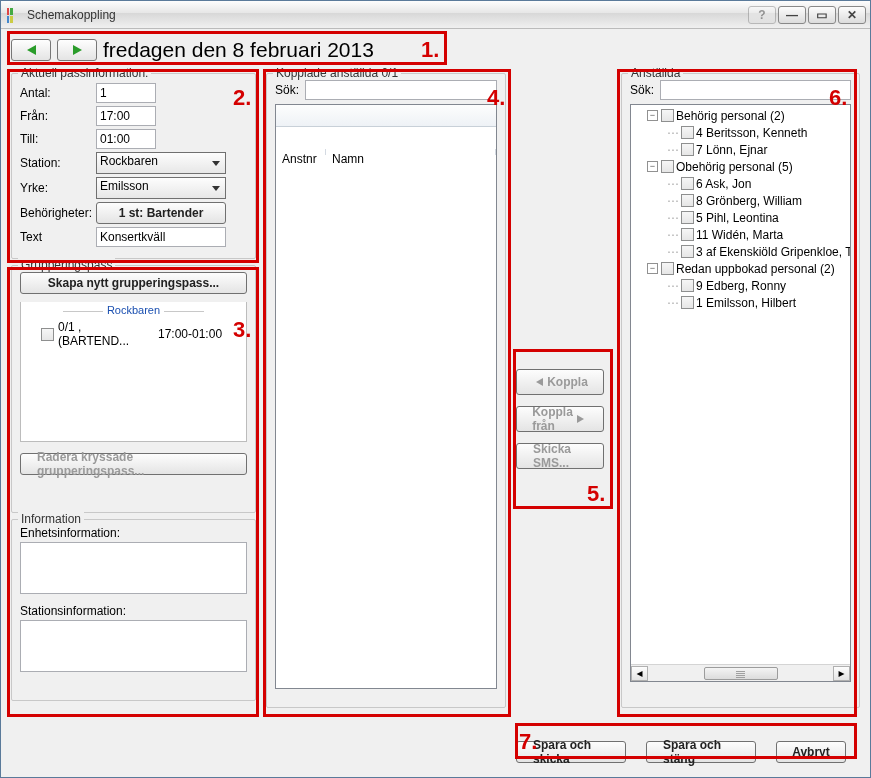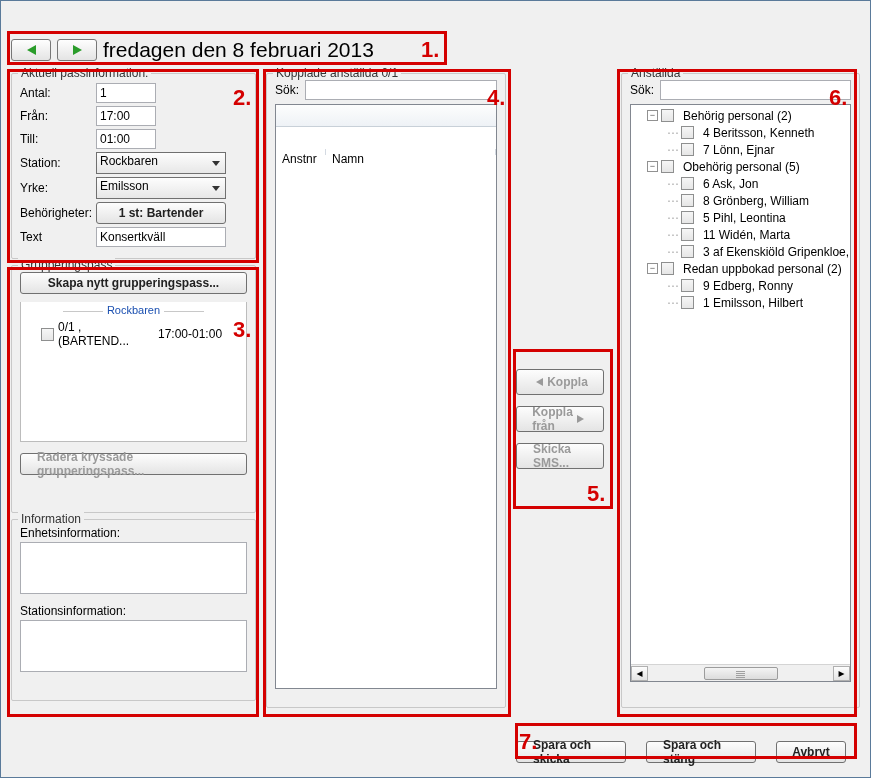--- a/index.html
+++ b/index.html
@@ -55,21 +55,21 @@
   .searchrow input { flex:1; height:20px; border:1px solid #abadb3; background:#fff; padding:1px 3px; }
 
   .table { border:1px solid #828790; background:#fff; height:585px; }
   .thead { display:flex; background:linear-gradient(to bottom,#fdfdfd,#eef2f6); border-bottom:1px solid #c8d0d8; height:22px; }
   .thead > div { padding:3px 6px; border-right:1px solid #d4dae2;margin-top:44px; }
 
   .tree { border:1px solid #828790; background:#fff; height:578px; overflow:auto; padding:2px; position:relative; }
   .tnode { display:flex; align-items:center; height:17px; white-space:nowrap; }
   .expander { width:11px; height:11px; border:1px solid #919191; margin-right:3px; display:flex; align-items:center; justify-content:center; font-size:9px; line-height:1; color:#555; background:#fff; }
   .dotline { color:#aaa; margin-right:2px; }
-  .tlabel { margin-left:9px; }
+  .tlabel { margin-left:2px; }
   .scrollbar-h { position:absolute; bottom:0; left:0; right:0; height:17px; background:#f0f0f0; border-top:1px solid #d4d4d4; display:flex; align-items:center; }
   .sb-btn { width:17px; height:15px; border:1px solid #b0b0b0; background:linear-gradient(to bottom,#fdfdfd,#e4e4e4); display:flex; align-items:center; justify-content:center; }
   .sb-track { flex:1; height:15px; position:relative; }
   .sb-thumb { position:absolute; left:30%; width:40%; height:13px; top:1px; border:1px solid #9c9c9c; border-radius:2px; background:linear-gradient(to bottom,#f4f4f4,#dcdcdc); }
   .sb-grip { width:9px; height:7px; margin:3px auto; background:repeating-linear-gradient(to bottom,#a0a0a0 0,#a0a0a0 1px,transparent 1px,transparent 2px); }
 
   .actbtn { width:88px; height:26px; margin-bottom:10px; }
   .actbtn .sm-arrow { width:0; height:0; border-top:4px solid transparent; border-bottom:4px solid transparent; margin:0 4px; }
   .sm-arrow.l { border-right:7px solid #9a9a9a; }
   .sm-arrow.r { border-left:7px solid #9a9a9a; }
@@ -78,20 +78,41 @@
   .bottombar .btn { width:110px; justify-content:center; }
   .bottombar .btn.sm { width:70px; }
 
   .indent1 { padding-left:14px; }
   .indent2 { padding-left:34px; }
 </style>
 </head>
 <body>
 
 <div class="window">
+  <div class="titlebar">
+    <span class="appicon">
+      <span style="display:flex;flex-direction:column">
+        <span style="display:flex">
+            <span style="background:#d44;width:7px;height:7px;margin:.5px"></span>
+            <span style="background:#4a4;width:7px;height:7px;margin:.5px"></span>
+          </span>
+        <span style="display:flex">
+            <span style="background:#48c;width:7px;height:7px;margin:.5px"></span>
+            <span style="background:#cc4;width:7px;height:7px;margin:.5px"></span>
+          </span>
+      </span>
+    </span>
+    <span class="title">Schemakoppling</span>
+    <div class="winbtns">
+      <div class="winbtn dis">?</div>
+      <div class="winbtn">—</div>
+      <div class="winbtn">▭</div>
+      <div class="winbtn">✕</div>
+    </div>
+  </div>
 
   <div class="client">
 
     <div class="topbar">
       <div class="navbtn">
           <span class="arrow left"></span>
         </div>
       <div class="navbtn">
           <span class="arrow right"></span>
         </div>

